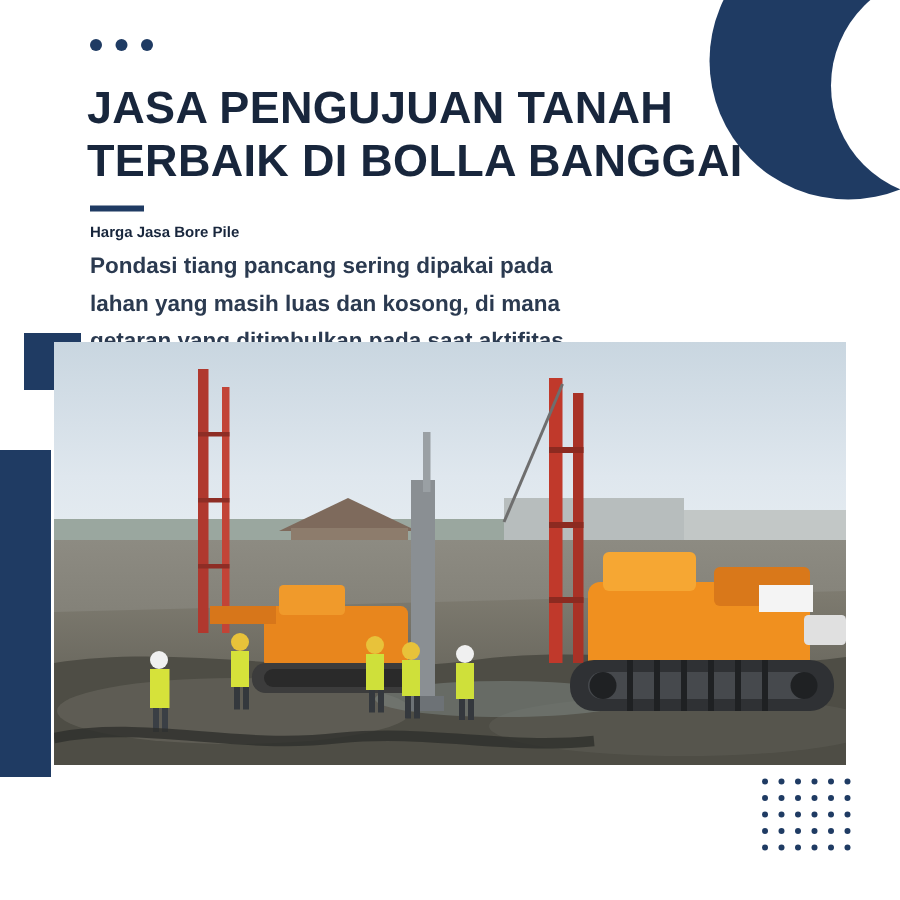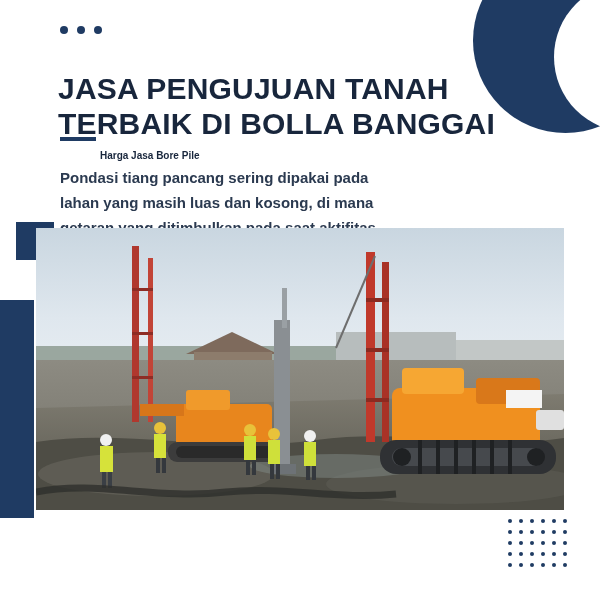--- a/index.html
+++ b/index.html
@@ -70,38 +70,37 @@
     grid-template-rows: repeat(5, 11px);
   }
   .dot-grid i {
     display: block; width: 4px; height: 4px;
     border-radius: 50%; background: #1f3b63;
   }
 
   
   .headline {
     position: absolute;
-    left: 58px; top: 72px;
+    left: 58px; top: 56px;
     width: 470px;
     font-size: 30px;
     line-height: 1.16;
     font-weight: bold;
     letter-spacing: 0.2px;
     color: #18263c;
     text-transform: uppercase;
   }
 
   
   .sub-title {
     position: absolute;
     left: 60px; top: 150px;
     font-size: 10px;
     font-weight: bold;
     color: #18263c;
-    margin-left: 40px;
   }
   .sub-body {
     position: absolute;
     left: 60px; top: 166px;
     width: 350px;
     font-size: 15px;
     line-height: 1.65;
     font-weight: bold;
     color: #2b3a50;
   }

